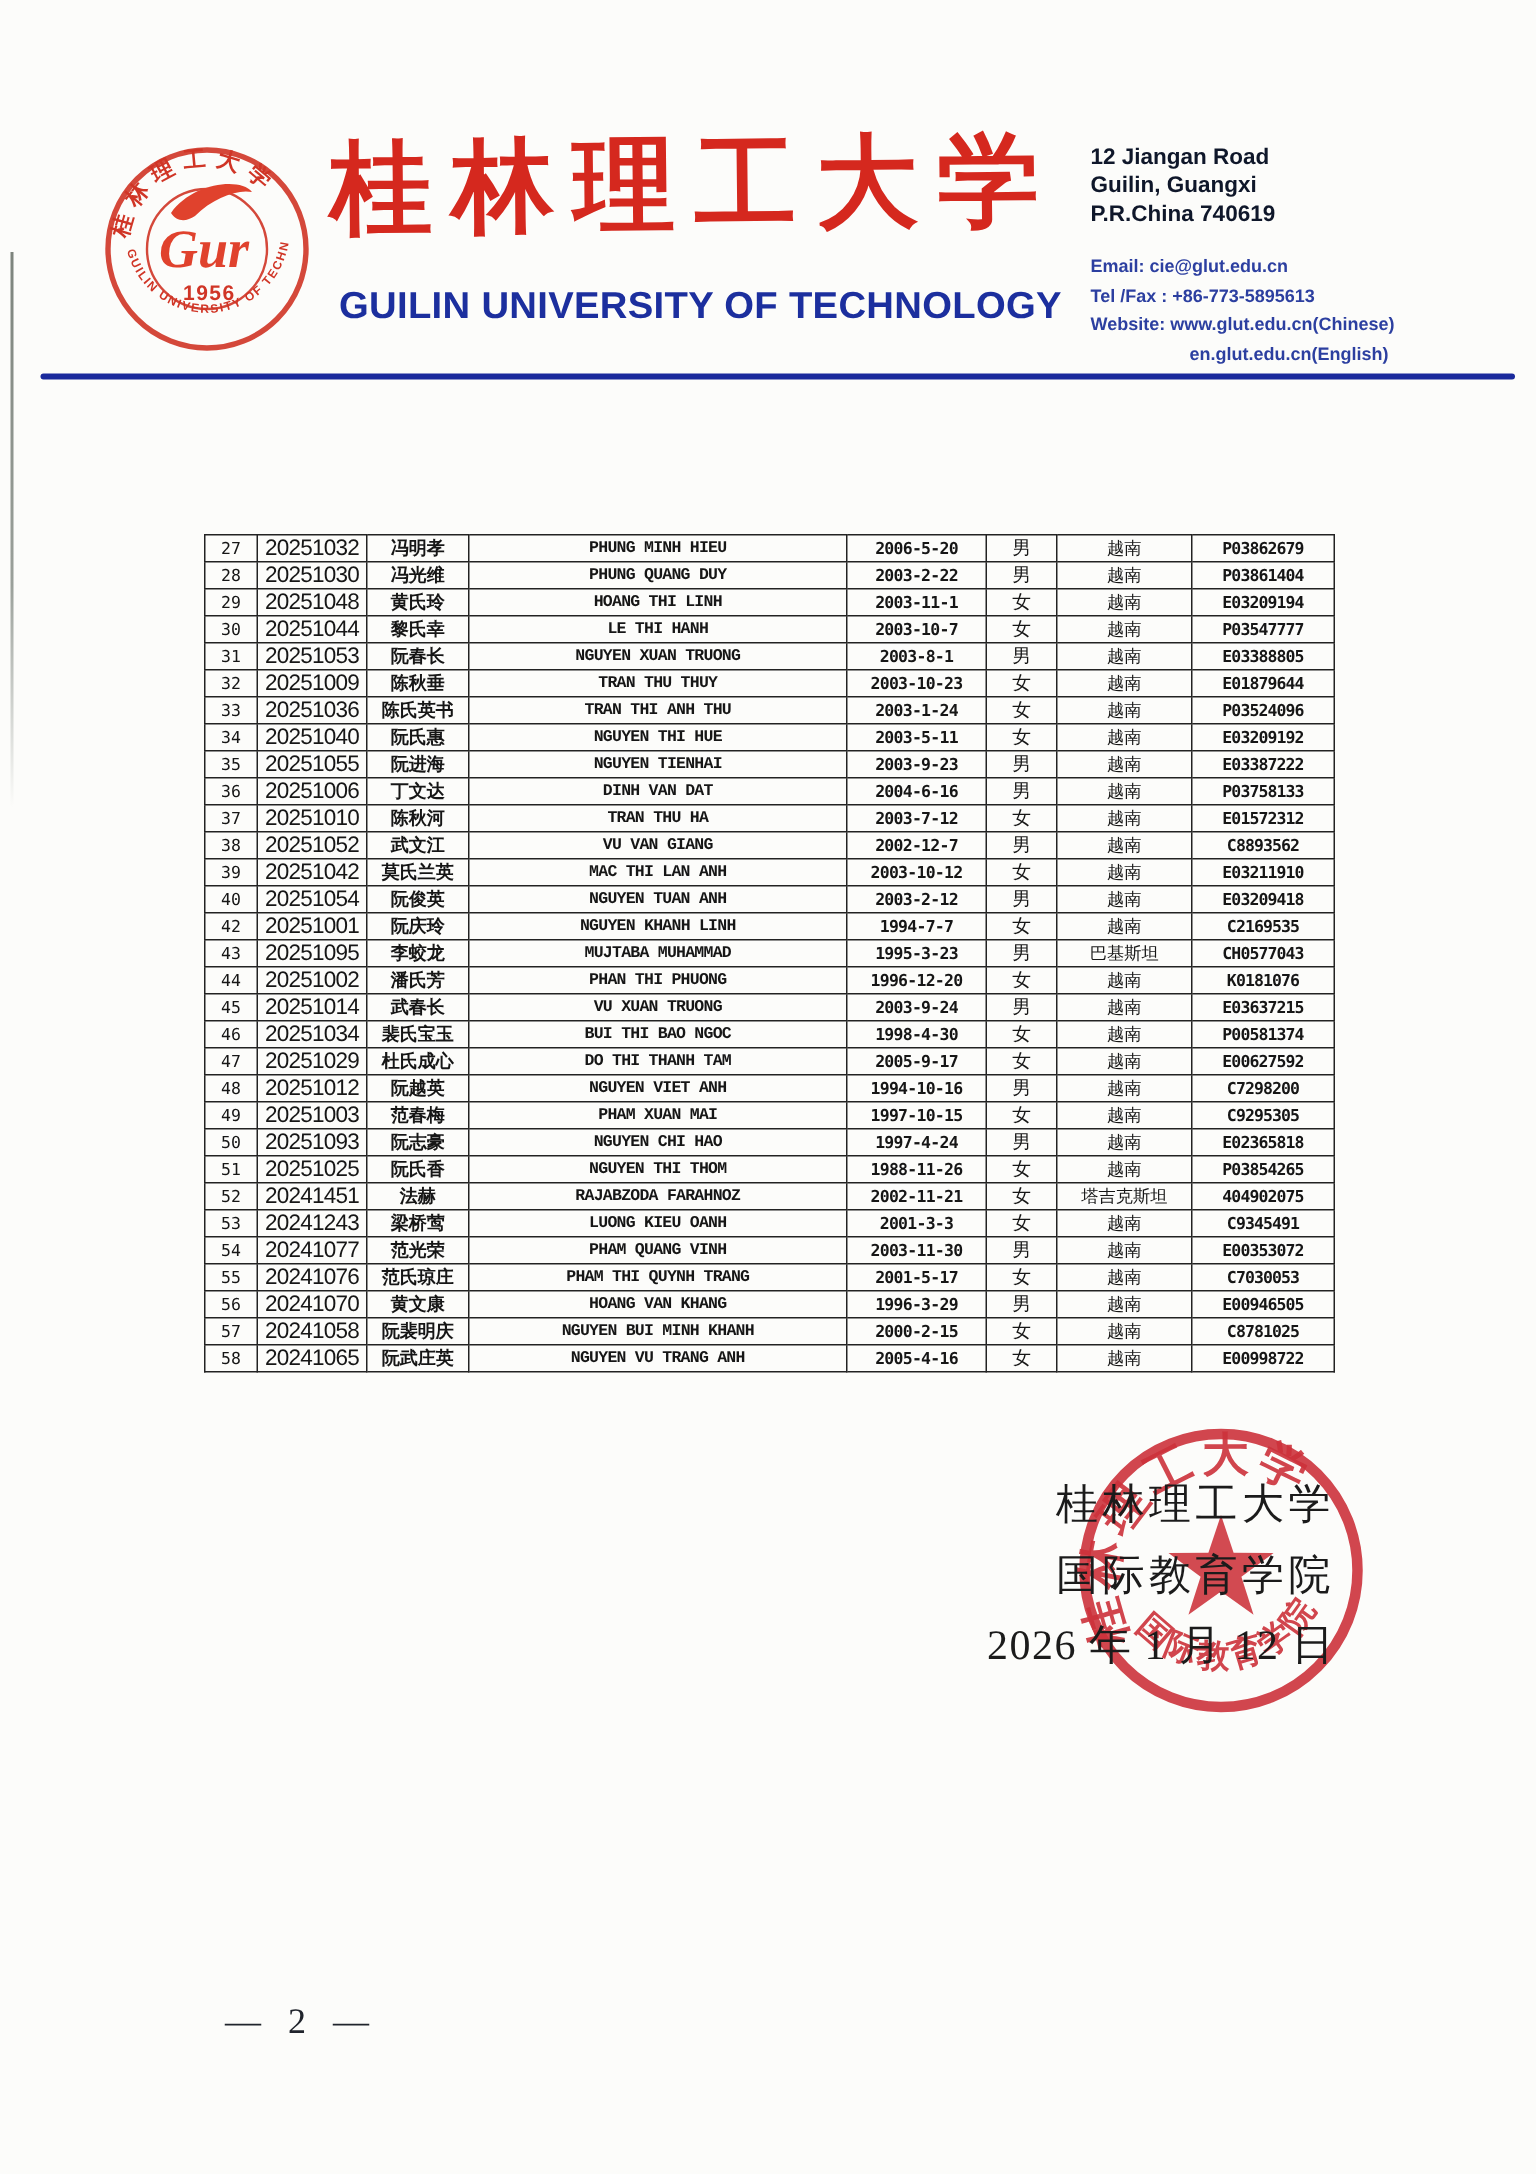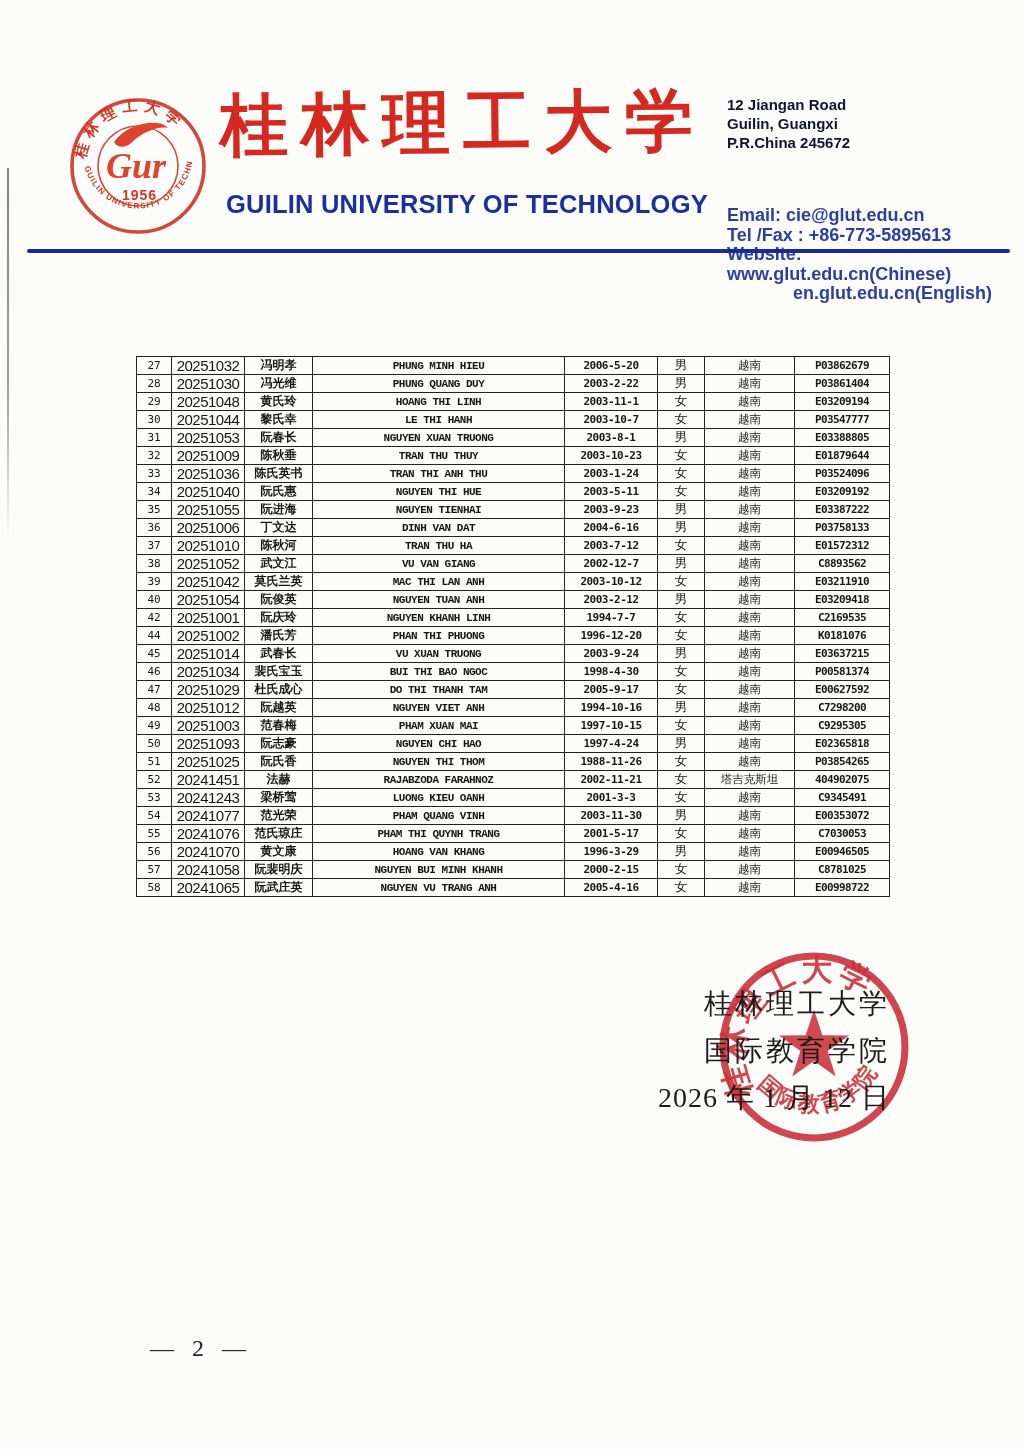--- a/index.html
+++ b/index.html
@@ -23,21 +23,21 @@
   }
   .en-name{
     position:absolute;left:226px;top:190px;
     font-size:25px;font-weight:800;color:#1c2f9e;
     letter-spacing:0.2px;white-space:nowrap;
     transform:scaleX(1.02);transform-origin:left;
   }
   .addr-block{position:absolute;left:727px;top:95px;color:#0f172a;
     font-size:15px;line-height:19px;font-weight:600;}
   .contact-block{position:absolute;left:727px;top:168px;color:#2c3fa0;
-    font-size:18px;line-height:19.5px;font-weight:600;margin-top:38px;}
+    font-size:12px;line-height:19.5px;font-weight:600;}
   .contact-indent{padding-left:66px;}
   .blue-rule{position:absolute;left:27px;top:249px;width:983px;height:4px;
     background:#1a2a9c;border-radius:2px;}
   
   table.students{
     position:absolute;left:136px;top:356px;width:753px;height:534px;
     border-collapse:collapse;table-layout:fixed;
   }
   table.students td{
     border:1.4px solid #222;padding:0;text-align:center;vertical-align:middle;
@@ -94,21 +94,21 @@
     <text x="60" y="124" font-size="14" font-weight="bold" fill="#d03526" letter-spacing="1">1956</text>
   </svg>
 
   <div class="cn-name">桂林理工大学</div>
 
   <div class="en-name">GUILIN UNIVERSITY OF TECHNOLOGY</div>
 
   <div class="addr-block">
     <div>12 Jiangan Road</div>
     <div>Guilin, Guangxi</div>
-    <div>P.R.China  245672</div>
+    <div>P.R.China  740619</div>
   </div>
 
   <div class="contact-block">
     <div>Email: cie@glut.edu.cn</div>
     <div>Tel /Fax : +86-773-5895613</div>
     <div>Website: www.glut.edu.cn(Chinese)</div>
     <div class="contact-indent">en.glut.edu.cn(English)</div>
   </div>
 
   <div class="blue-rule"></div>
@@ -268,20 +268,30 @@
       </tr>
       <tr>
         <td class="c0">42</td>
         <td class="c1">20251001</td>
         <td class="c2">阮庆玲</td>
         <td class="c3">NGUYEN KHANH LINH</td>
         <td class="c4">1994-7-7</td>
         <td class="c5">女</td>
         <td class="c6">越南</td>
         <td class="c7">C2169535</td>
+      </tr>
+      <tr>
+        <td class="c0">43</td>
+        <td class="c1">20251095</td>
+        <td class="c2">李蛟龙</td>
+        <td class="c3">MUJTABA MUHAMMAD</td>
+        <td class="c4">1995-3-23</td>
+        <td class="c5">男</td>
+        <td class="c6">巴基斯坦</td>
+        <td class="c7">CH0577043</td>
       </tr>
       <tr>
         <td class="c0">44</td>
         <td class="c1">20251002</td>
         <td class="c2">潘氏芳</td>
         <td class="c3">PHAN THI PHUONG</td>
         <td class="c4">1996-12-20</td>
         <td class="c5">女</td>
         <td class="c6">越南</td>
         <td class="c7">K0181076</td>

